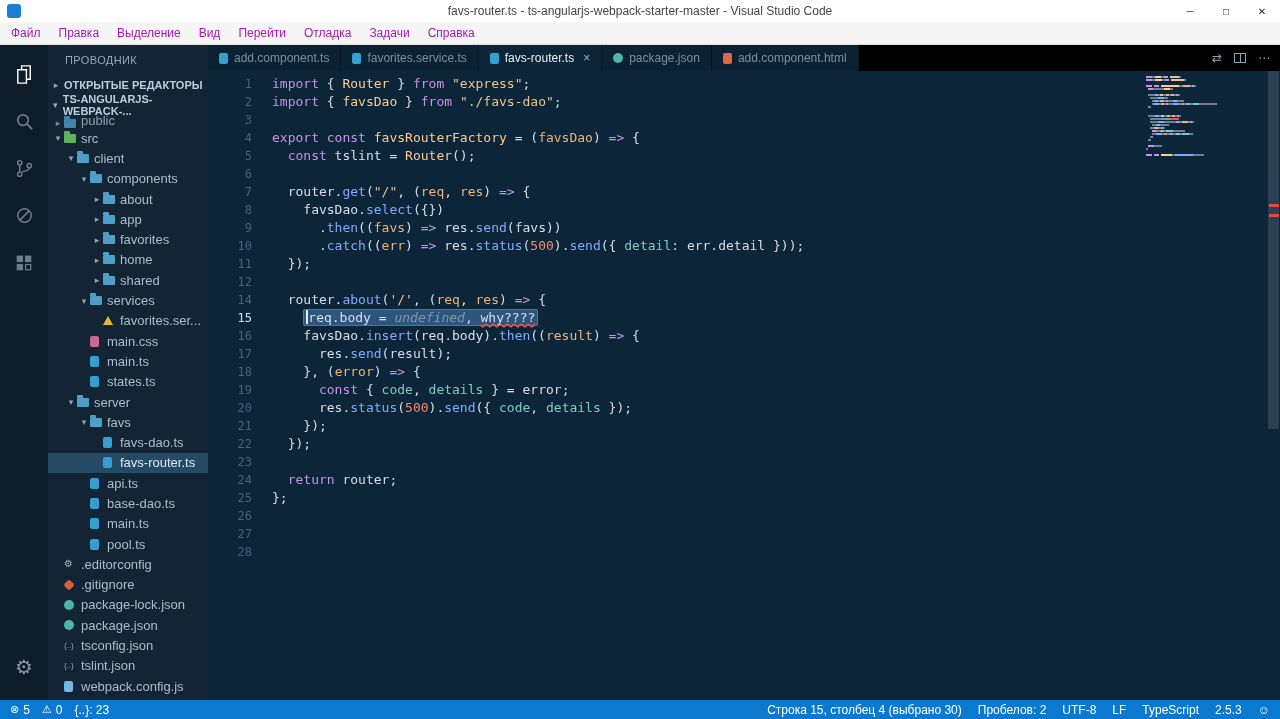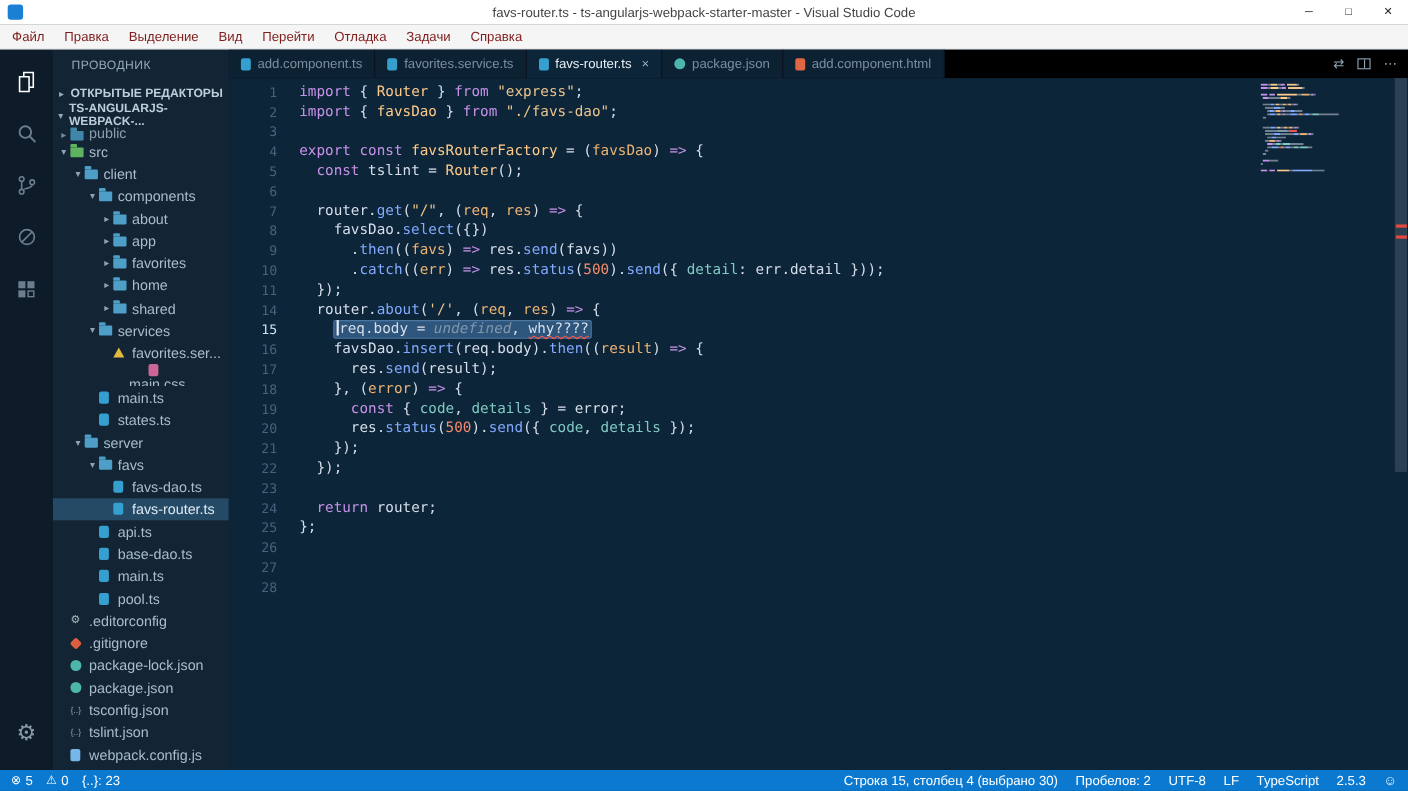--- a/index.html
+++ b/index.html
@@ -11,21 +11,21 @@
   .titlebar { height:22px; background:#ffffff; display:flex; align-items:center; position:relative; flex:none; }
   .app-icon { width:14px; height:14px; margin-left:7px; border-radius:3px; background:#1b7fd4; z-index:2; }
   .title-text { position:absolute; left:0; right:0; text-align:center; font-size:12px; color:#444; }
   .win-controls { margin-left:auto; display:flex; z-index:2; }
   .win-btn { width:36px; height:22px; display:flex; align-items:center; justify-content:center;
     font-size:10px; color:#222; cursor:pointer; }
 
   
   .menubar { height:23px; background:#f5f5f5; display:flex; align-items:center; padding-left:2px;
     flex:none; border-bottom:1px solid #e2e2e2; }
-  .menu-item { font-size:12px; color:#7f1d1d; padding:0 9px; line-height:22px; cursor:pointer; }
+  .menu-item { font-size:12px; color:#a21caf; padding:0 9px; line-height:22px; cursor:pointer; }
 
   
   .main { flex:1; display:flex; overflow:hidden; }
 
   
   .activitybar { width:48px; background:#0e1b29; display:flex; flex-direction:column; align-items:center;
     padding-top:6px; flex:none; }
   .act-icon { width:48px; height:47px; display:flex; align-items:center; justify-content:center;
     color:#6b7e8f; cursor:pointer; }
   .act-icon.active { color:#ffffff; }
@@ -250,21 +250,21 @@
           </span>
           <span class="lbl">services</span>
         </div>
         <div class="row" style="padding-left: 43px;">
           <span class="chev"></span>
           <span class="fico">
             <span class="icn-warn"></span>
           </span>
           <span class="lbl">favorites.ser...</span>
         </div>
-        <div class="row" style="padding-left: 30px; flex-direction: column;">
+        <div class="row" style="padding-left: 30px;">
           <span class="chev"></span>
           <span class="fico">
             <span class="icn-box" style="background: rgb(204, 102, 153);"></span>
           </span>
           <span class="lbl">main.css</span>
         </div>
         <div class="row" style="padding-left: 30px;">
           <span class="chev"></span>
           <span class="fico">
             <span class="icn-box" style="background: rgb(53, 160, 208);"></span>
@@ -455,20 +455,24 @@
             <span class="ln">9</span>
             <span class="lt"><span class="tok v">      .</span><span class="tok f">then</span><span class="tok v">((</span><span class="tok p">favs</span><span class="tok v">) </span><span class="tok o">=&gt;</span><span class="tok v"> res.</span><span class="tok f">send</span><span class="tok v">(favs))</span></span>
           </div>
           <div class="code-line">
             <span class="ln">10</span>
             <span class="lt"><span class="tok v">      .</span><span class="tok f">catch</span><span class="tok v">((</span><span class="tok p">err</span><span class="tok v">) </span><span class="tok o">=&gt;</span><span class="tok v"> res.</span><span class="tok f">status</span><span class="tok v">(</span><span class="tok n">500</span><span class="tok v">).</span><span class="tok f">send</span><span class="tok v">({ </span><span class="tok t">detail</span><span class="tok v">: err.detail }));</span></span>
           </div>
           <div class="code-line">
             <span class="ln">11</span>
             <span class="lt"><span class="tok v">  });</span></span>
+          </div>
+          <div class="code-line">
+            <span class="ln">12</span>
+            <span class="lt"></span>
           </div>
           <div class="code-line">
             <span class="ln">14</span>
             <span class="lt"><span class="tok v">  router.</span><span class="tok f">about</span><span class="tok v">(</span><span class="tok s">'/'</span><span class="tok v">, (</span><span class="tok p">req</span><span class="tok v">, </span><span class="tok p">res</span><span class="tok v">) </span><span class="tok o">=&gt;</span><span class="tok v"> {</span></span>
           </div>
           <div class="code-line cur">
             <span class="ln">15</span>
             <span class="lt"><span class="tok v">    </span><span class="selwrap"><span class="caret"></span><span class="tok v">req.body</span><span class="tok v"> = </span><span class="tok u">undefined</span><span class="tok v">, </span><span class="tok e">why????</span></span></span>
           </div>
           <div class="code-line">

